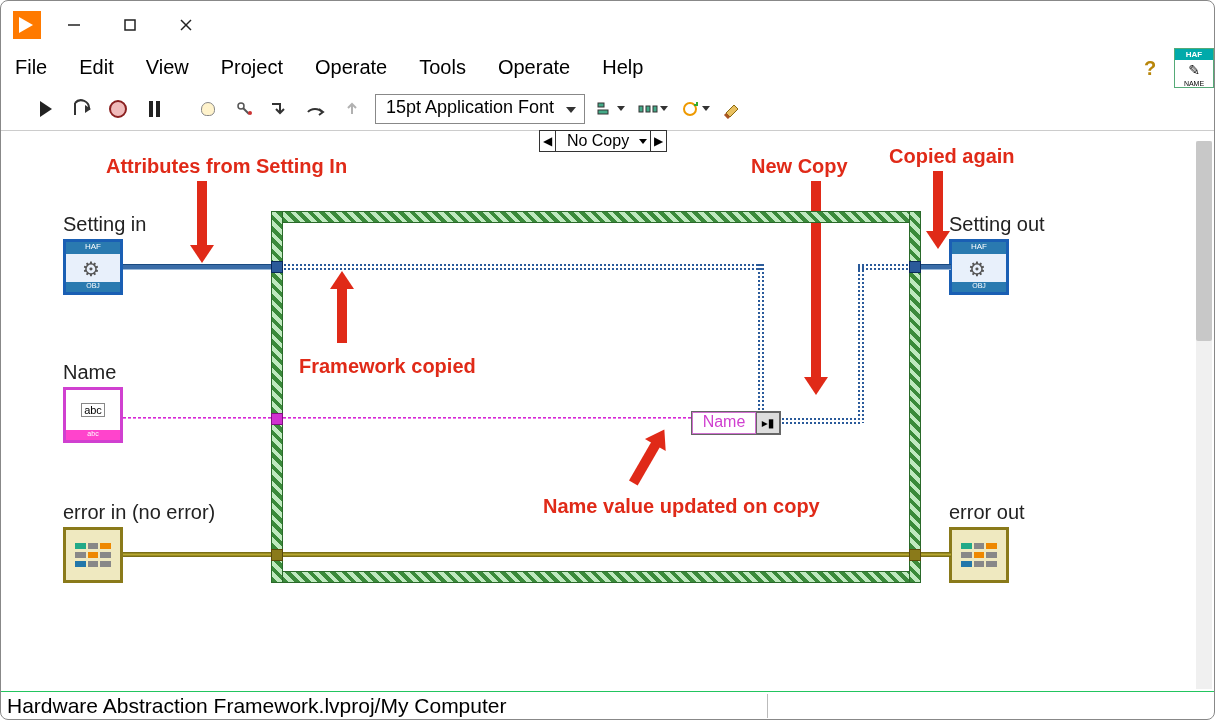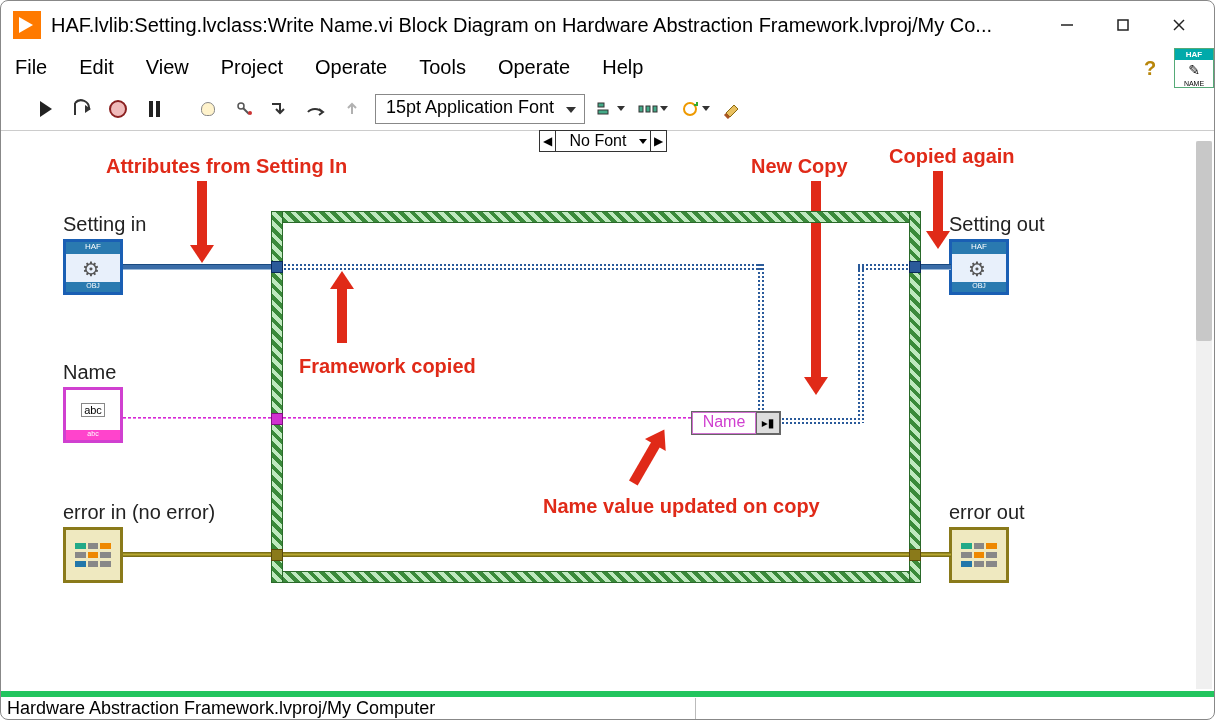--- a/index.html
+++ b/index.html
@@ -92,32 +92,31 @@
 
 .anno { position:absolute; color:#e02a18; font-size:20px; font-weight:600; }
 .arrow-red { position:absolute; width:10px; background:#e02a18; }
 .arrow-red::after { content:""; position:absolute; left:-7px; bottom:-14px; border-left:12px solid transparent; border-right:12px solid transparent; border-top:18px solid #e02a18; }
 .arrow-red.up::after { top:-14px; bottom:auto; border-top:none; border-bottom:18px solid #e02a18; }
 .arrow-red.diag { transform-origin: top left; }
 
 
 .scrollbar-v { position:absolute; right:2px; top:140px; bottom:30px; width:16px; background:#f0f0f0; }
 .scrollbar-v .thumb { position:absolute; top:0; width:100%; height:200px; background:#c8c8c8; border-radius:2px; }
-.statusbar { position:absolute; left:0; right:0; bottom:0; height:28px; border-top:6px solid #22c55e; display:flex; align-items:center; padding:0 6px; font-size:18px; }
+.statusbar { position:absolute; left:0; right:0; bottom:0; height:28px; border-top:1px solid #22c55e; display:flex; align-items:center; padding:0 6px; font-size:21px; }
 .statusbar .sb-left { border-right:1px solid #bbb; padding-right:260px; }
 
 .gear { width:22px; height:22px; position:relative; }
 .gear::before { content:"⚙"; font-size:20px; color:#555; }
 </style>
 </head>
 <body>
 
 <div class="titlebar">
   <div class="app-icon"></div>
-  <div class="title-text">HAF.lvlib:Setting.lvclass:Write Name.vi Block Diagram on Hardware Abstraction Framework.lvproj/My Co...</div>
   <div class="win-btn">
       <svg viewBox="0 0 14 14">
         <line x1="1" y1="7" x2="13" y2="7" stroke="#222" stroke-width="1.5"></line>
       </svg>
     </div>
   <div class="win-btn">
       <svg viewBox="0 0 14 14">
         <rect x="2" y="2" width="10" height="10" fill="none" stroke="#222" stroke-width="1.5"></rect>
       </svg>
     </div>
@@ -306,21 +305,21 @@
   </div>
 
   <div class="structure">
     <div class="structure-band t"></div>
     <div class="structure-band b"></div>
     <div class="structure-band l"></div>
     <div class="structure-band r"></div>
   </div>
   <div class="structure-sel">
     <div class="arr">◀</div>
-    <div class="lbl">No Font</div>
+    <div class="lbl">No Copy</div>
     <div class="arr r">▶</div>
   </div>
 
   <div class="wire obj" style="left:122px; top:133px; width:150px; height:6px"></div>
   <div class="wire obj-dotted" style="left:282px; top:132px; width:480px; height:8px"></div>
   <div class="wire obj-dotted" style="left:756px; top:132px; width:8px; height:160px"></div>
   <div class="wire obj-dotted" style="left:780px; top:286px; width:80px; height:8px"></div>
   <div class="wire obj-dotted" style="left:856px; top:134px; width:8px; height:158px"></div>
   <div class="wire obj-dotted" style="left:856px; top:132px; width:54px; height:8px"></div>
   <div class="wire obj" style="left:918px; top:133px; width:32px; height:6px"></div>

